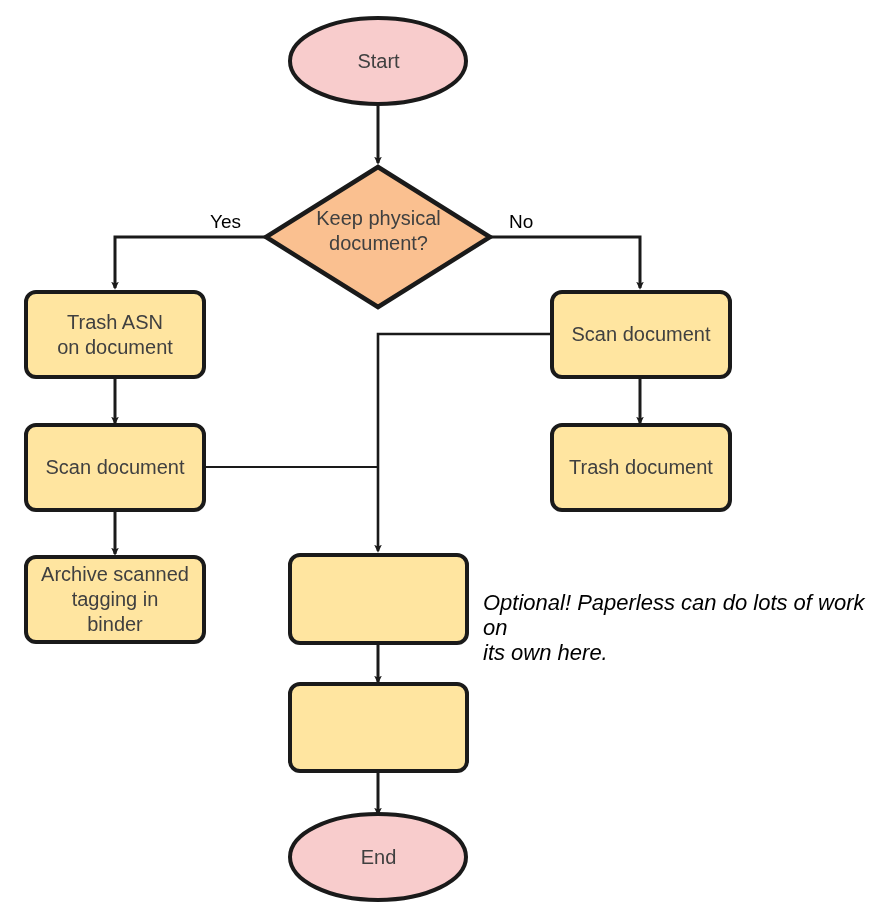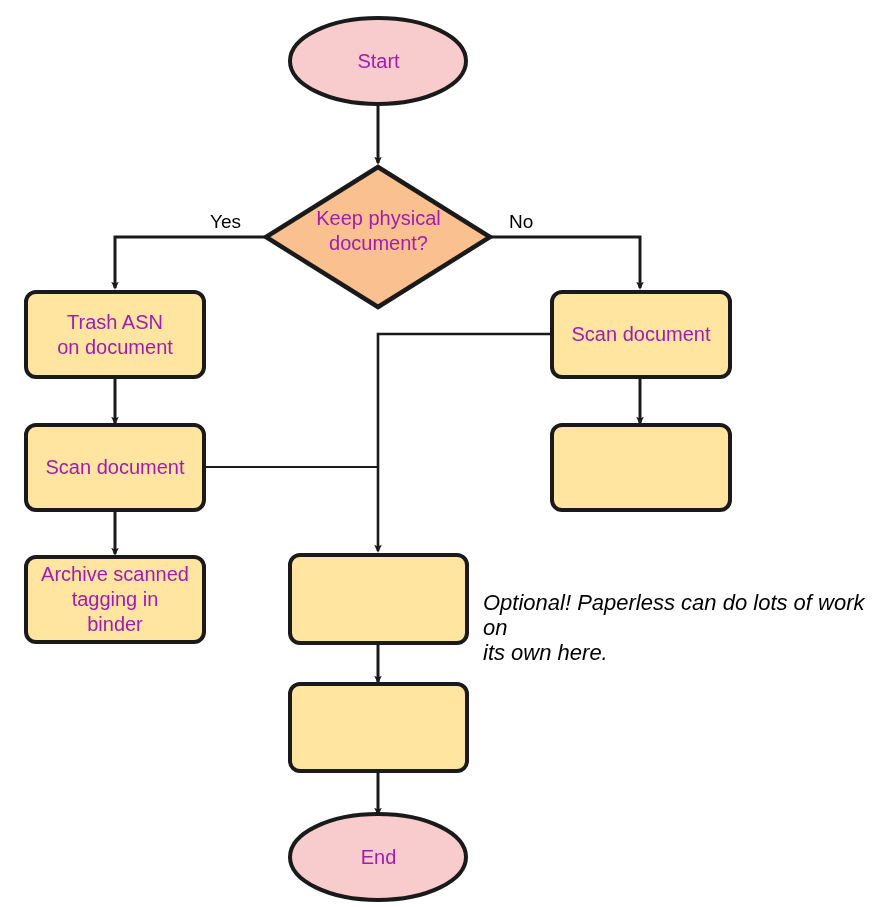--- a/index.html
+++ b/index.html
@@ -23,21 +23,21 @@
     top: 0;
     width: 888px;
     height: 907px;
   }
   .node-label {
     position: absolute;
     display: flex;
     align-items: center;
     justify-content: center;
     text-align: center;
-    color: #a21caf;
+    color: #404040;
     font-size: 20px;
     line-height: 25px;
     white-space: pre-line;
     pointer-events: none;
   }
   .edge-label {
     position: absolute;
     color: #000000;
     font-size: 19px;
     line-height: 22px;
@@ -117,20 +117,21 @@
 on document</div>
 
   <div class="node-label" style="left:26px; top:425px; width:178px; height:85px;">Scan document</div>
 
   <div class="node-label" style="left:26px; top:557px; width:178px; height:85px;">Archive scanned
 tagging in
 binder</div>
 
   <div class="node-label" style="left:552px; top:292px; width:178px; height:85px;">Scan document</div>
 
+  <div class="node-label" style="left:552px; top:425px; width:178px; height:85px;">Trash document</div>
 
 
 
   <div class="node-label" style="left:290px; top:814px; width:177px; height:86px;">End</div>
 
   <div class="edge-label" style="left:210px; top:211px;text-align:center;">Yes</div>
 
   <div class="edge-label" style="left:509px; top:211px;">No</div>
 
   <div class="note-text" style="left:483px; top:590px; width:400px;">Optional! Paperless can do lots of work on

